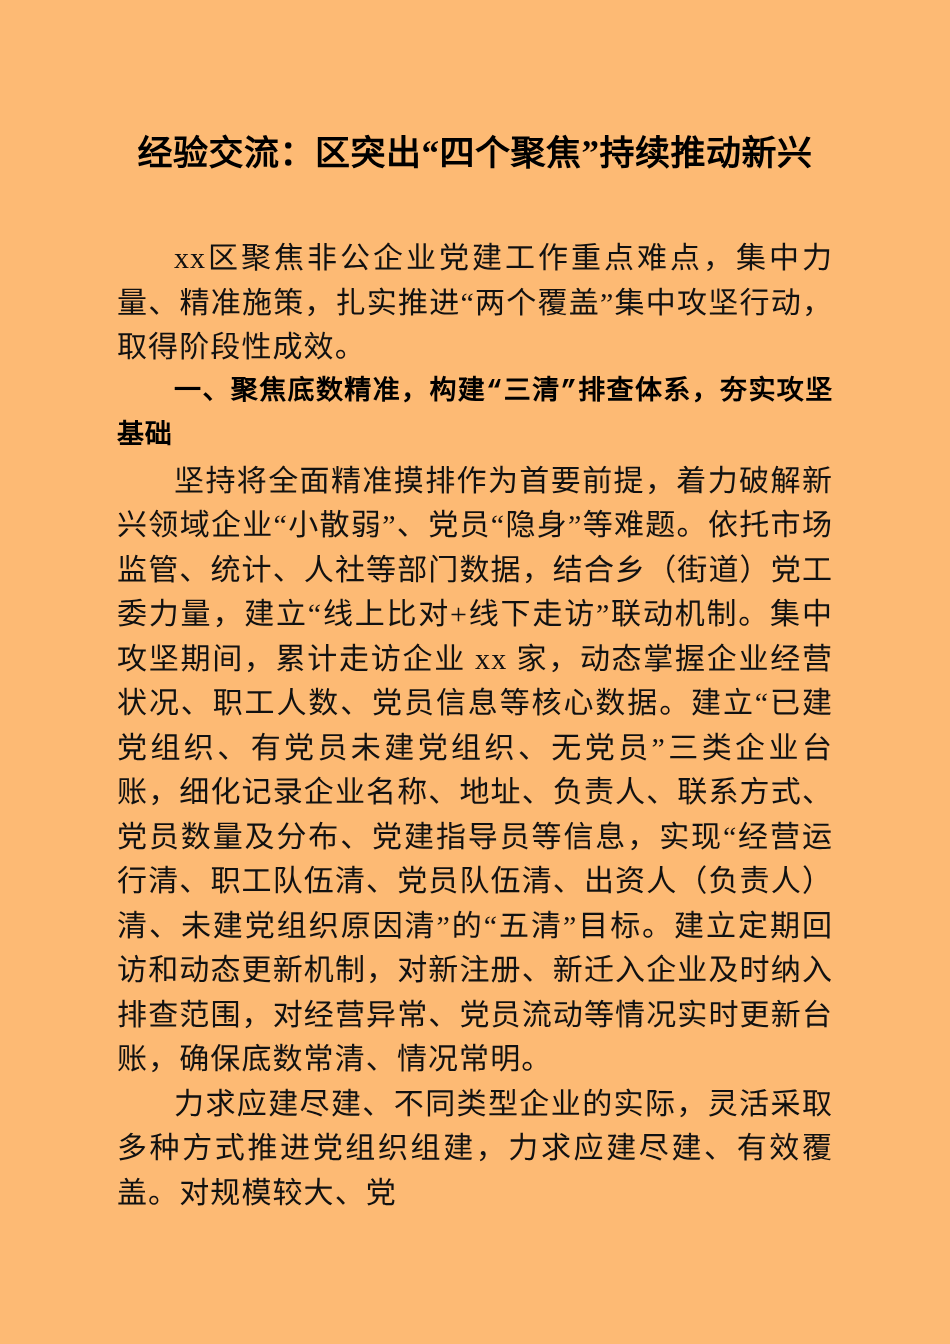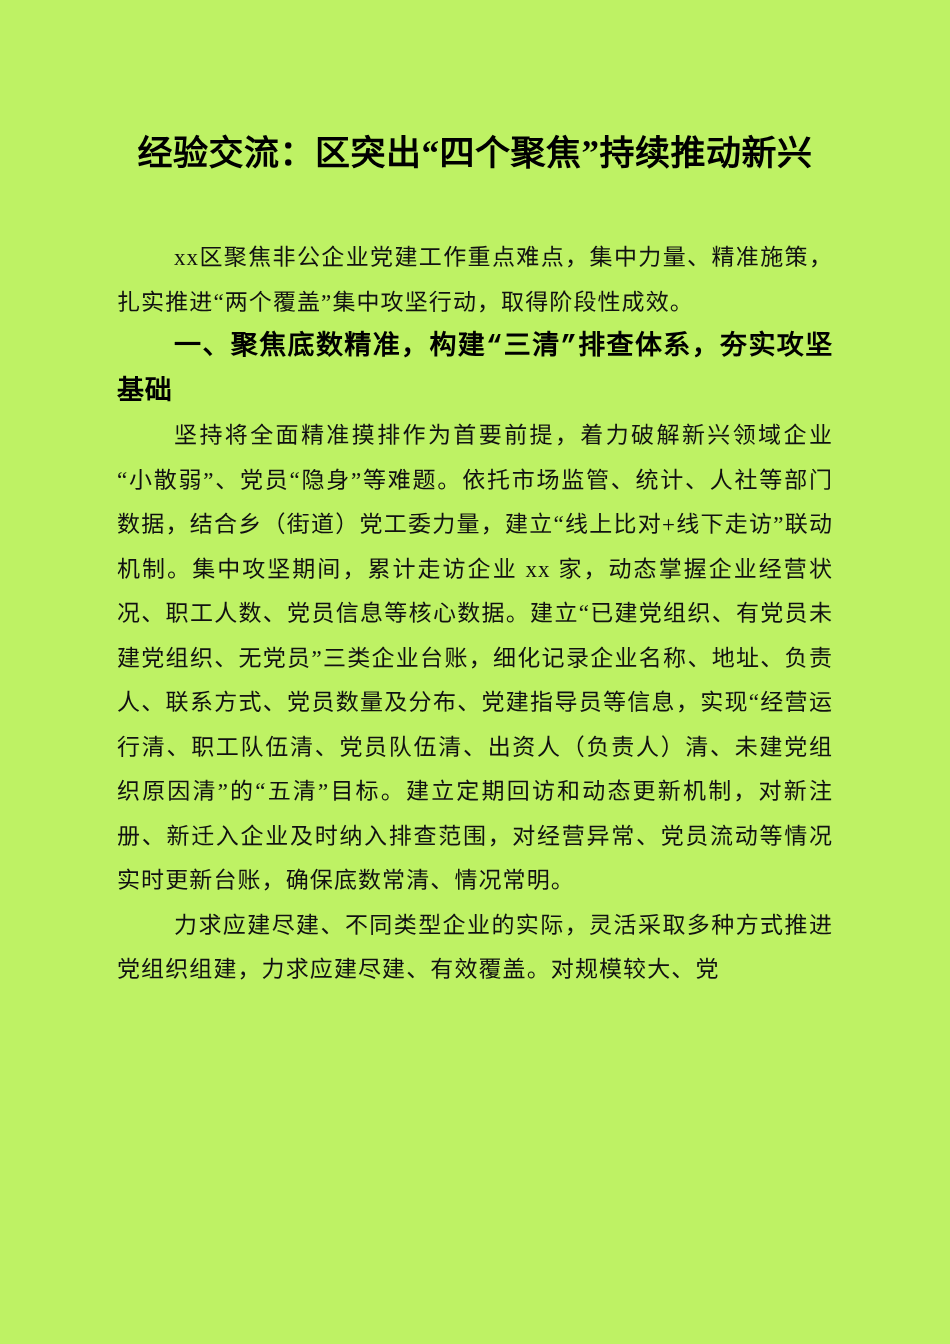--- a/index.html
+++ b/index.html
@@ -14,21 +14,21 @@
     overflow: hidden;
     font-family: "Liberation Serif", "DejaVu Serif", serif;
     color: #000000;
     -webkit-font-smoothing: antialiased;
   }
 
   .page {
     position: relative;
     width: 950px;
     height: 1344px;
-    background: #bef264;
+    background: #fdba74;
     box-sizing: border-box;
     padding: 0;
   }
 
   .content {
     position: absolute;
     left: 117px;
     top: 0;
     width: 716px;
   }
@@ -44,21 +44,21 @@
     letter-spacing: 0.5px;
     text-align: center;
     color: #000000;
     text-rendering: optimizeLegibility;
   }
 
   
   .para {
     margin: 0;
     font-family: "Liberation Serif", "DejaVu Serif", serif;
-    font-size: 23px;
+    font-size: 30px;
     line-height: 44.5px;
     letter-spacing: 1.1px;
     text-align: justify;
     text-justify: inter-ideograph;
     text-indent: 57px;
     color: #111111;
     word-break: break-all;
   }
 
   .para-lead {

